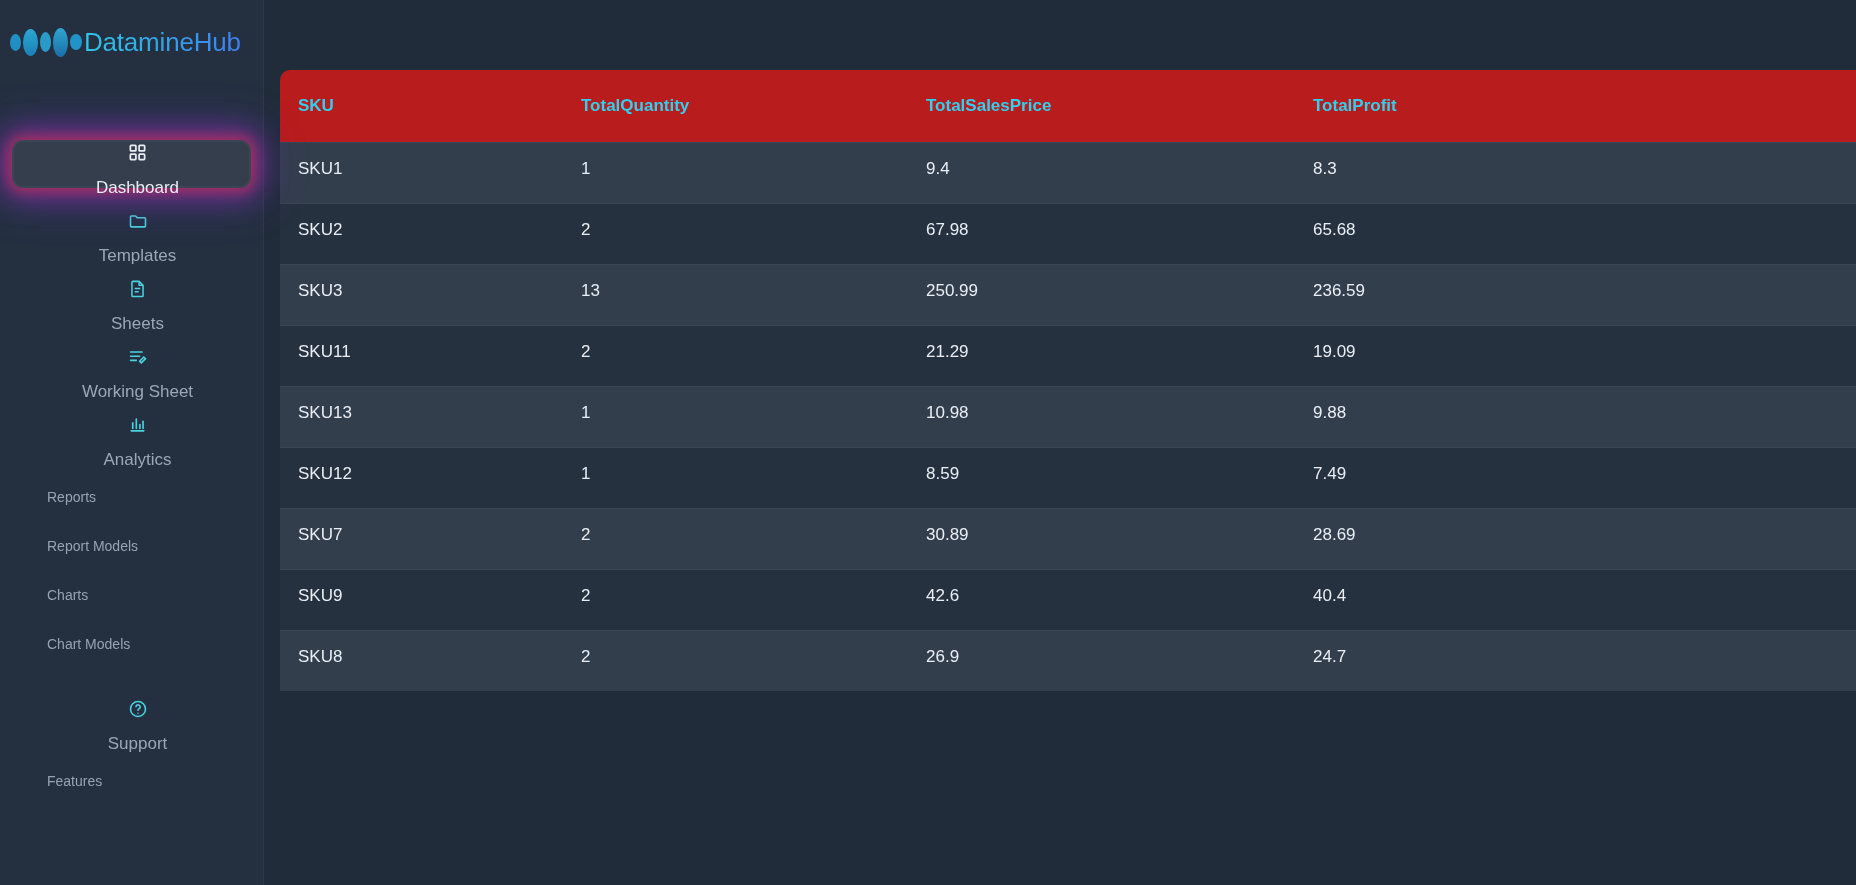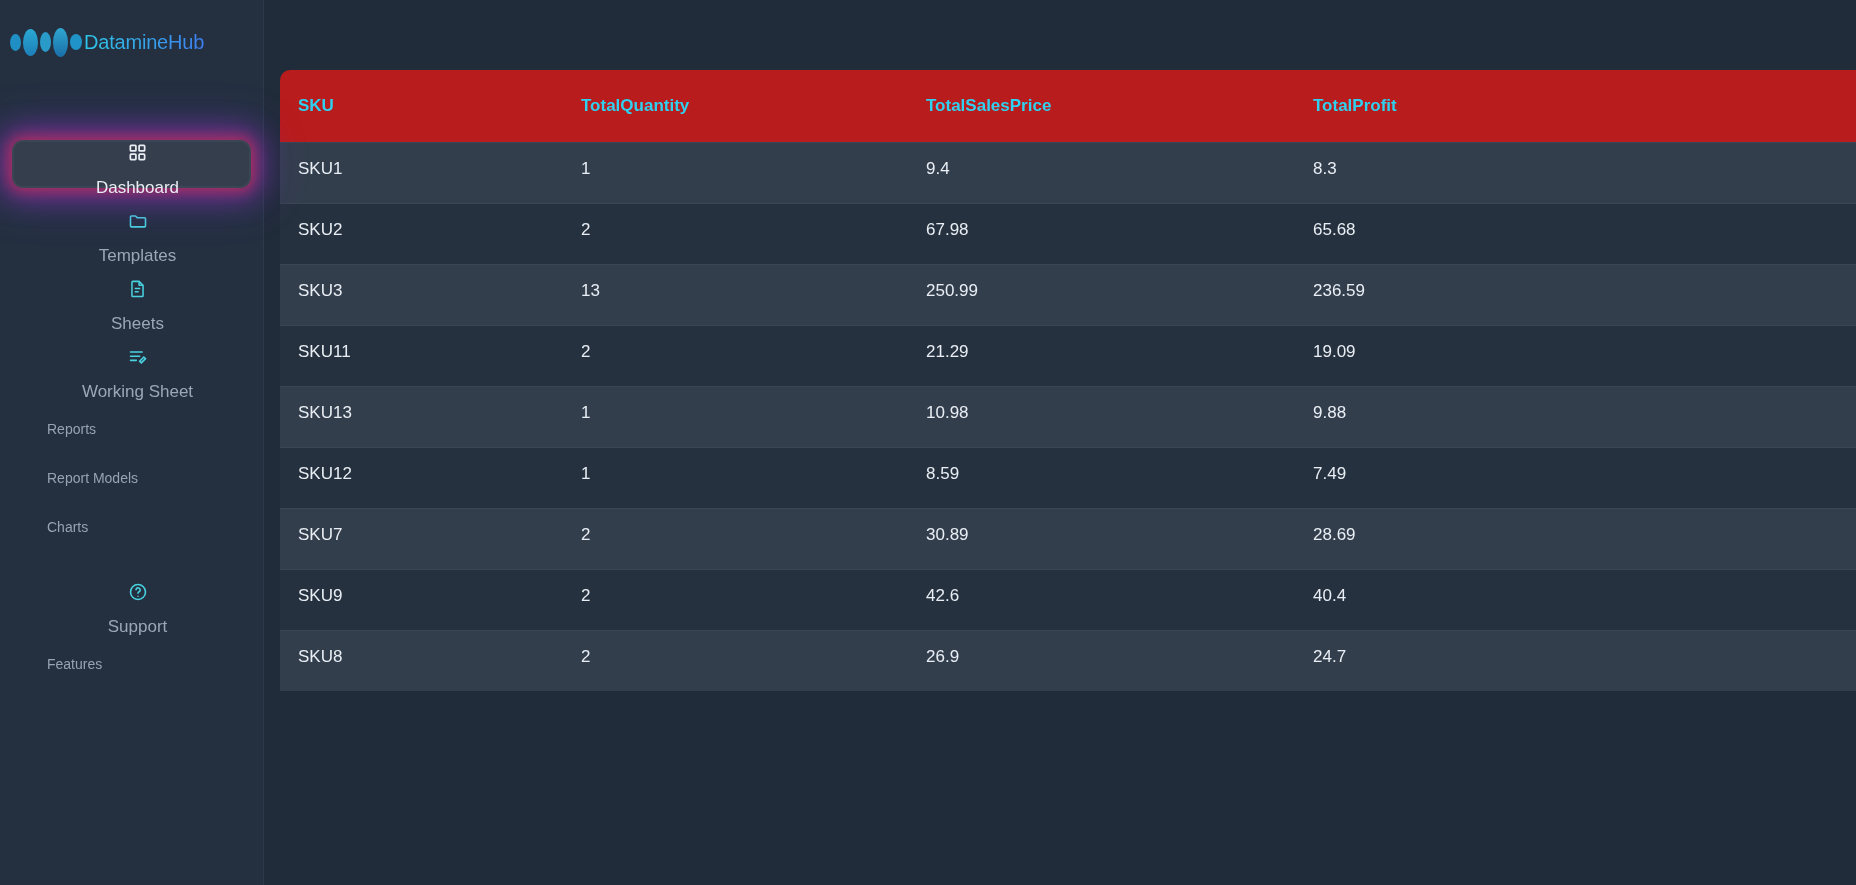--- a/index.html
+++ b/index.html
@@ -27,21 +27,21 @@
     height: 62px;
   }
   .brand-logo { display: flex; align-items: center; gap: 2px; height: 26px; }
   .blob { border-radius: 50%; }
   .b1 { width: 11px; height: 17px; background: #1f8fc4; }
   .b2 { width: 15px; height: 27px; background: linear-gradient(180deg,#2aa8d4,#1d7fb8); }
   .b3 { width: 11px; height: 20px; background: #2a9bc9; }
   .b4 { width: 15px; height: 29px; background: linear-gradient(180deg,#2fa6cf,#1a6fa8); }
   .b5 { width: 12px; height: 16px; background: #2093c9; }
   .brand-name {
-    font-size: 20px; font-weight: 400; letter-spacing: -0.2px;
+    font-size: 26px; font-weight: 400; letter-spacing: -0.2px;
     background: linear-gradient(90deg,#2ec5e8 0%, #35a7e8 45%, #3d7ff0 100%);
     -webkit-background-clip: text; background-clip: text; color: transparent;
     margin-left: 2px;
   }
 
   .nav { margin-top: 80px; position: relative; }
   .nav-item {
     display: flex; align-items: center; gap: 15px;
     height: 44px; margin: 0 14px 24px 14px;
     padding-left: 12px; border-radius: 9px;
@@ -170,25 +170,38 @@
       <div class="nav-item">
         <span class="ico">
           <svg width="20" height="20" viewBox="0 0 24 24" fill="none" stroke="#49d2e0" stroke-width="1.9" stroke-linecap="round">
             <path d="M3 6h14M3 11h11M3 16h7"></path>
               <path d="M16 19l5-5-2-2-5 5z"></path>
           </svg>
         </span>
         <span>Working Sheet</span>
       </div>
 
+      <div class="nav-item">
+        <span class="ico">
+          <svg width="19" height="19" viewBox="0 0 24 24" fill="none" stroke="#49d2e0" stroke-width="2.1" stroke-linecap="round">
+            <path d="M4 20h16"></path>
+              <path d="M6 17V10"></path>
+              <path d="M10.5 17V5"></path>
+              <path d="M15 17V12"></path>
+              <path d="M19 17V8"></path>
+          </svg>
+        </span>
+        <span>Analytics</span>
+      </div>
 
       <div class="subnav">
         <div class="subnav-item">Reports</div>
         <div class="subnav-item">Report Models</div>
         <div class="subnav-item">Charts</div>
+        <div class="subnav-item">Chart Models</div>
       </div>
 
       <div class="nav-gap"></div>
 
       <div class="nav-item">
         <span class="ico">
           <svg width="20" height="20" viewBox="0 0 24 24" fill="none" stroke="#49d2e0" stroke-width="1.9">
             <circle cx="12" cy="12" r="9"></circle>
             <path d="M9.6 9.2a2.5 2.5 0 114 2.3c-.9.6-1.6 1-1.6 2" stroke-linecap="round"></path>
             <circle cx="12" cy="17" r=".9" fill="#49d2e0" stroke="none"></circle>

